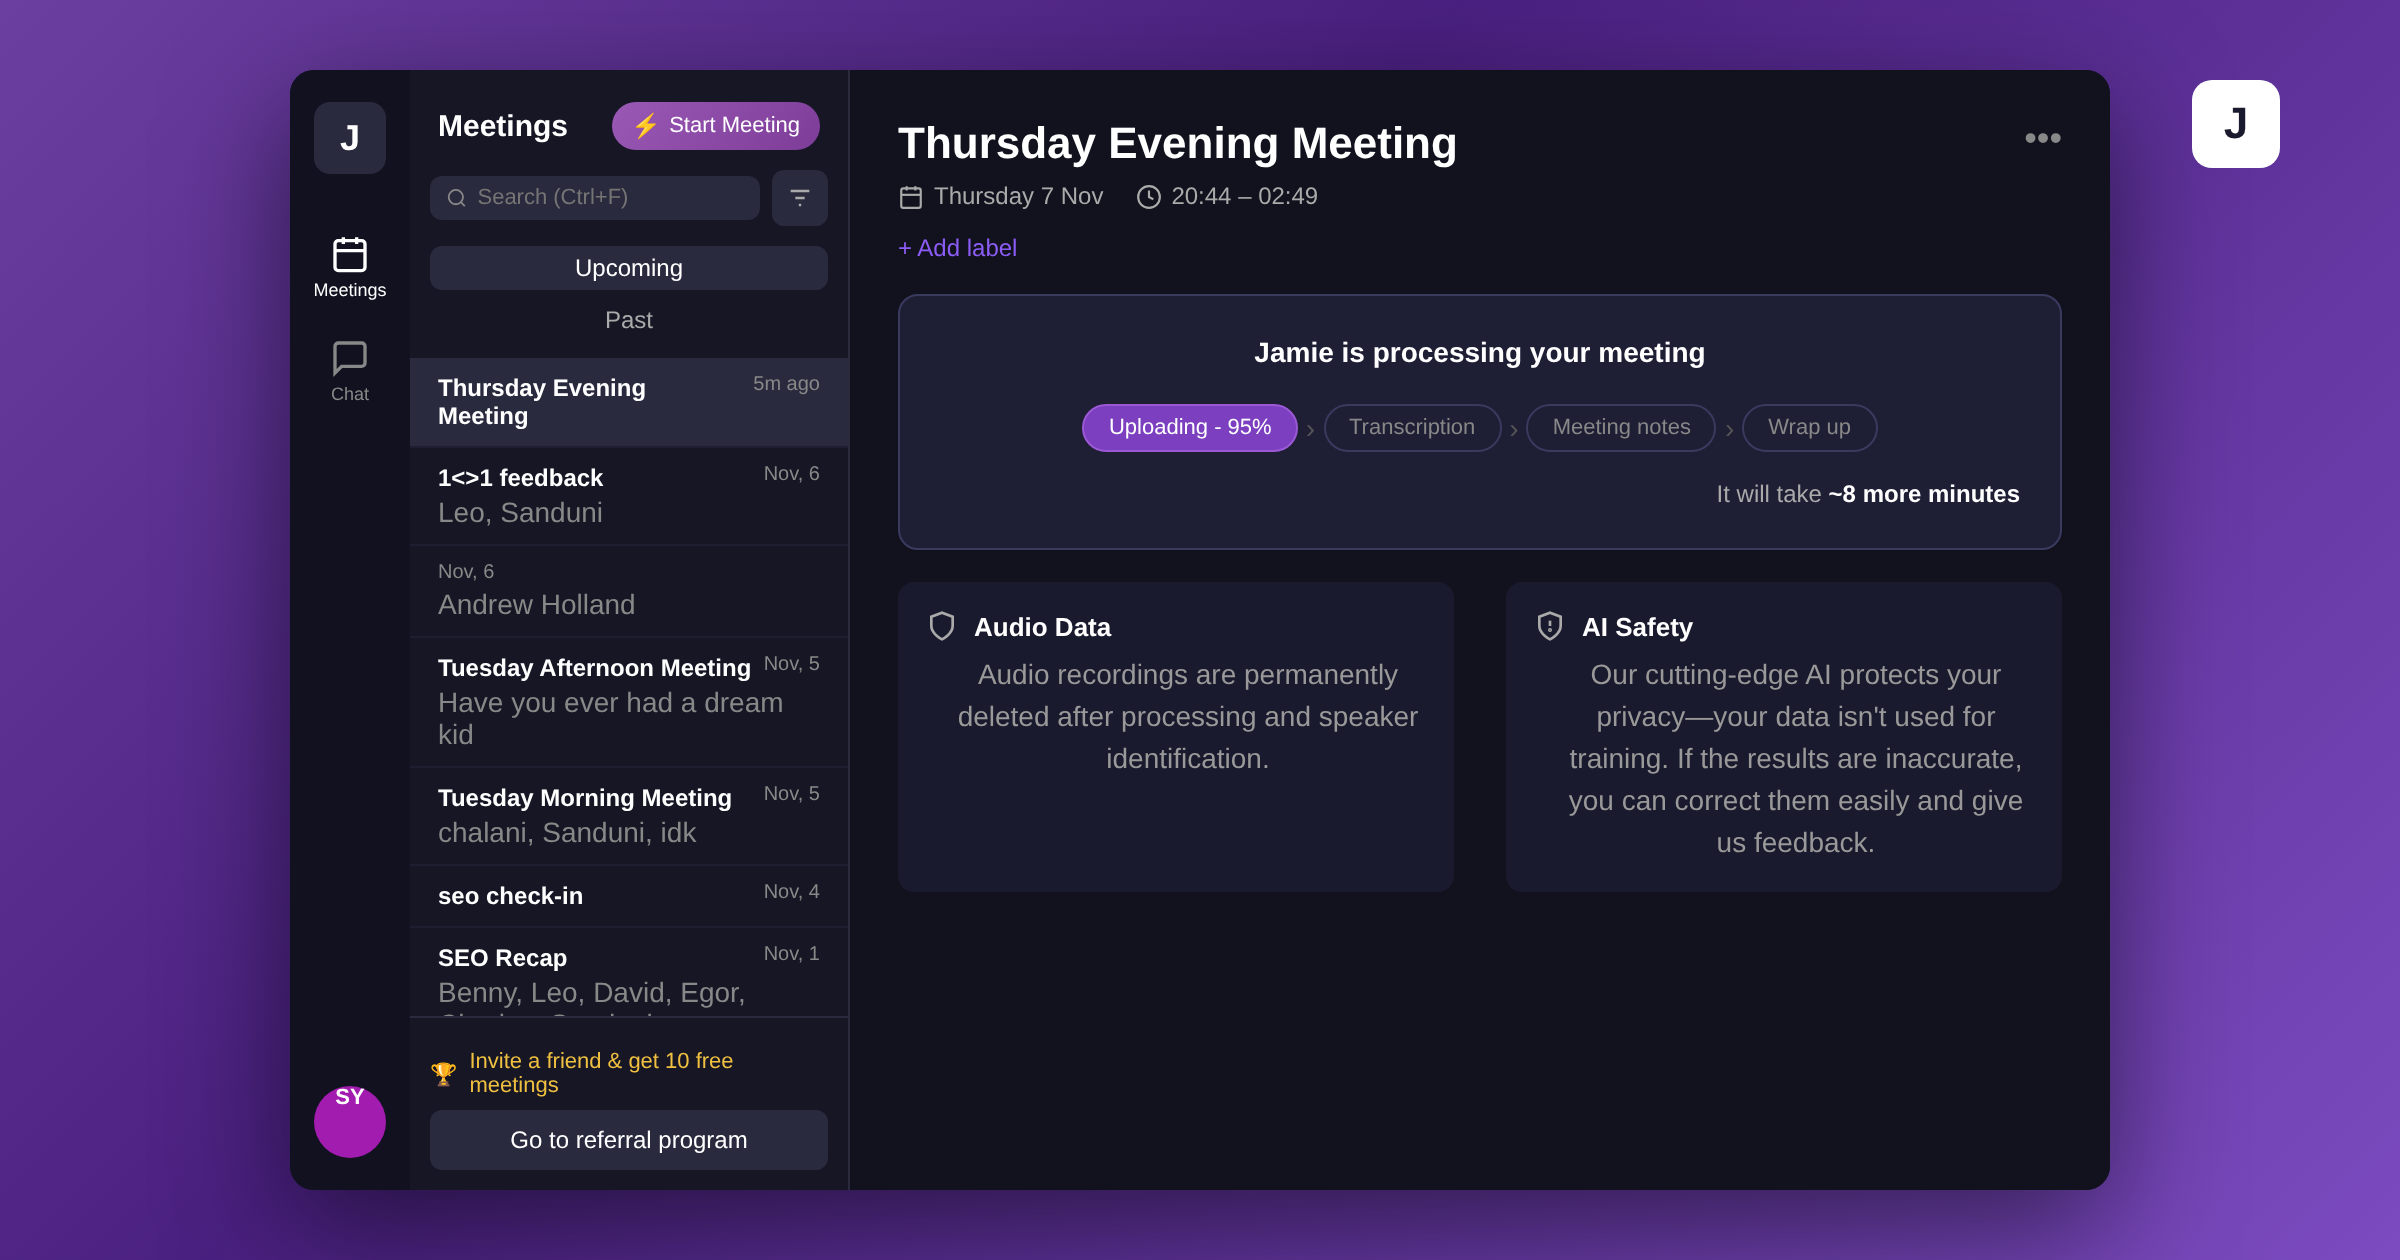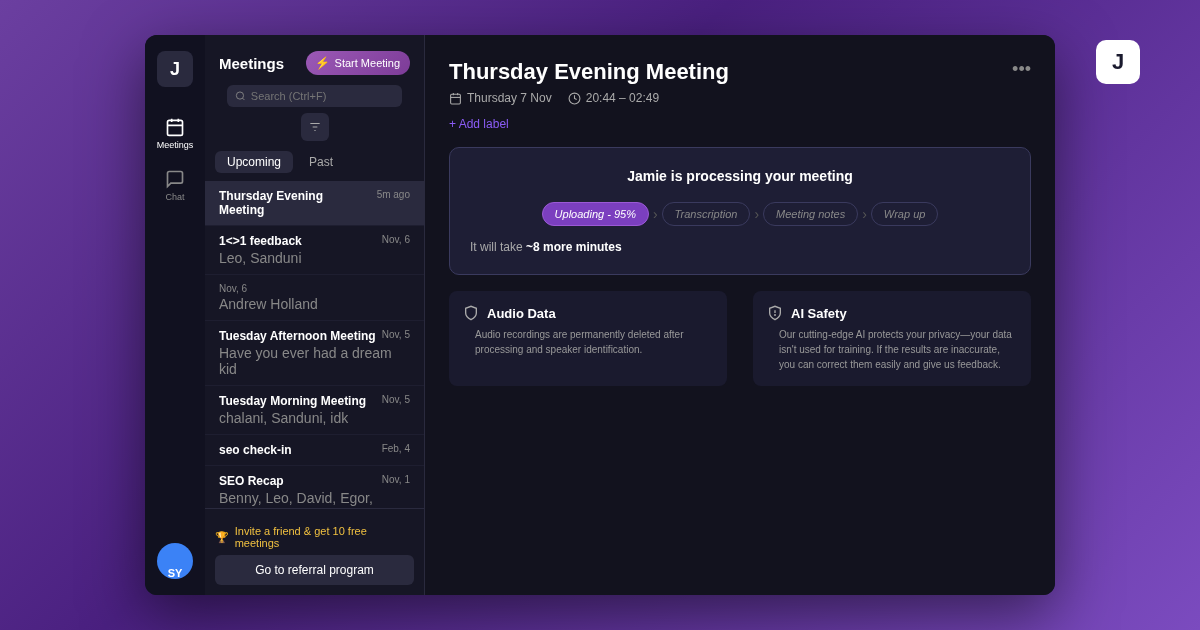--- a/index.html
+++ b/index.html
@@ -62,24 +62,24 @@
       color: #fff;
     }
     .nav-item svg {
       width: 20px;
       height: 20px;
     }
     .nav-avatar {
       margin-top: auto;
       width: 36px;
       height: 36px;
-      background: #3b82f6;
+      background: #a21caf;
       border-radius: 50%;
       display: flex;
-      align-items: flex-end;
+      align-items: flex-start;
       justify-content: center;
       color: #fff;
       font-size: 11px;
       font-weight: 600;
     }
     
     .meetings-sidebar {
       width: 220px;
       background: #161625;
       display: flex;
@@ -108,21 +108,20 @@
       display: flex;
       align-items: center;
       gap: 4px;
       white-space: nowrap;
     }
     .search-row {
       display: flex;
       align-items: center;
       gap: 6px;
       padding: 0 10px 10px;
-      flex-direction: column;
     }
     .search-input-wrap {
       flex: 1;
       background: #2a2a3e;
       border-radius: 6px;
       display: flex;
       align-items: center;
       padding: 5px 8px;
       gap: 5px;
     }
@@ -143,20 +142,21 @@
       display: flex;
       align-items: center;
       justify-content: center;
       cursor: pointer;
       color: #aaa;
     }
     .tabs-row {
       display: flex;
       padding: 0 10px 8px;
       gap: 4px;
+      flex-direction: column;
     }
     .tab-btn {
       padding: 4px 12px;
       border-radius: 6px;
       font-size: 12px;
       cursor: pointer;
       border: none;
       background: transparent;
       color: #aaa;
     }
@@ -293,21 +293,20 @@
       display: flex;
       align-items: center;
       justify-content: center;
       gap: 0;
       margin-bottom: 14px;
     }
     .step {
       display: flex;
       align-items: flex-end;
       gap: 6px;
-      font-style: italic;
     }
     .step-pill {
       background: #7b3fbf;
       border: 1px solid #9b59d6;
       border-radius: 16px;
       padding: 5px 12px;
       color: #fff;
       font-size: 11px;
       white-space: nowrap;
     }
@@ -315,52 +314,53 @@
       background: transparent;
       border: 1px solid #3a3a5e;
       color: #888;
     }
     .step-arrow {
       color: #555;
       font-size: 14px;
       margin: 0 4px;
     }
     .processing-note {
-      text-align: left;
+      text-align: right;
       color: #aaa;
       font-size: 12px;
     }
     .processing-note strong {
       color: #fff;
     }
     
     .info-cards {
       display: grid;
       grid-template-columns: 1fr 1fr;
       gap: 26px;
+      text-align: center;
     }
     .info-card {
       background: #1a1a2e;
       border-radius: 8px;
       padding: 14px;
     }
     .info-card-header {
       display: flex;
       align-items: center;
       gap: 8px;
       margin-bottom: 6px;
     }
     .info-card-title {
       color: #fff;
       font-size: 13px;
       font-weight: 600;
     }
     .info-card-text {
       color: #999;
-      font-size: 10px;
+      font-size: 14px;
       line-height: 1.5;
       margin-left: 12px;
     }
     
     .jamie-logo {
       position: absolute;
       top: 40px;
       right: 60px;
       width: 44px;
       height: 44px;
@@ -465,21 +465,21 @@
       <div class="meeting-item">
         <div class="meeting-item-top">
           <span class="meeting-name">Tuesday Morning Meeting</span>
           <span class="meeting-time">Nov, 5</span>
         </div>
         <div class="meeting-participants">chalani, Sanduni, idk</div>
       </div>
       <div class="meeting-item">
         <div class="meeting-item-top">
           <span class="meeting-name">seo check-in</span>
-          <span class="meeting-time">Feb, 4</span>
+          <span class="meeting-time">Nov, 4</span>
         </div>
       </div>
       <div class="meeting-item">
         <div class="meeting-item-top">
           <span class="meeting-name">SEO Recap</span>
           <span class="meeting-time">Nov, 1</span>
         </div>
         <div class="meeting-participants">Benny, Leo, David, Egor, Charles, Sanduni</div>
       </div>
       <div class="meeting-item">

